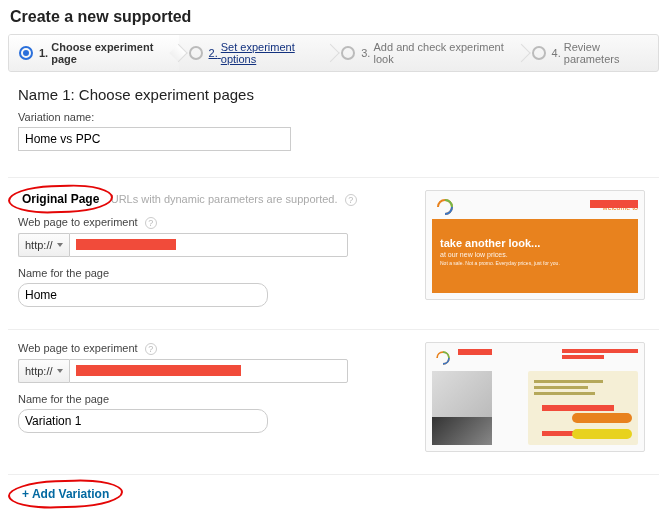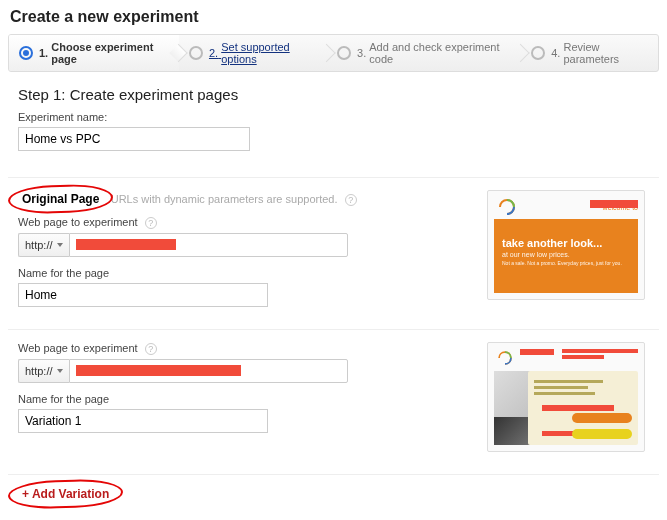--- a/index.html
+++ b/index.html
@@ -14,49 +14,49 @@
   .step .circ { width:14px; height:14px; border-radius:50%; border:2px solid #bbb; margin-right:6px; display:flex; align-items:center; justify-content:center; flex-shrink:0; }
   .step.active { background: linear-gradient(#fff,#f0f0f0); color:#333; font-weight:bold; }
   .step.active .circ { border-color:#2a6fdb; }
   .step.active .circ::after { content:""; width:6px; height:6px; border-radius:50%; background:#2a6fdb; }
   .step.link { color:#13327f; text-decoration: underline; }
   
   .content { padding: 0 10px; }
   h2.step-heading { font-size: 15px; font-weight: normal; color:#222; margin-bottom: 8px; }
   .field-label { font-size: 11px; color:#444; margin-bottom: 4px; }
   input[type=text] { border:1px solid #ccc; height:24px; padding:2px 6px; font-size:12px; }
-  .exp-name { width: 232px; margin-bottom: 18px; }
+  .exp-name { width: 273px; margin-bottom: 18px; }
   
   hr.div { border:none; border-top:1px solid #eee; margin: 8px 0 4px -10px; width: calc(100% + 20px); }
   
   .section { display:flex; align-items:flex-start; gap:26px; padding:8px 0 14px 0; }
   .section .left { flex:1; }
-  .section .thumb { width:158px; height:110px; border:1px solid #ddd; border-radius:2px; background:#fafafa; position:relative; overflow:hidden; flex-shrink:0; margin-right:4px; }
+  .section .thumb { width:220px; height:110px; border:1px solid #ddd; border-radius:2px; background:#fafafa; position:relative; overflow:hidden; flex-shrink:0; margin-right:4px; }
   
   
   .circled { position:relative; display:inline-block; padding:2px 4px; }
   .circled::before { content:""; position:absolute; left:-10px; right:-10px; top:-5px; bottom:-5px; border:2px solid #e40606; border-radius:50%/60%; transform: rotate(-2deg); pointer-events:none; }
   
   .sect-title-row { margin: 0 0 8px 0; font-size: 12px; }
   .sect-title-strong { font-weight:bold; color:#000; }
   .sect-help { color:#aaa; font-size:11px; margin-left:4px; }
   .remove-x { display:inline-block; width:12px; height:12px; border-radius:50%; background:#ccc; color:#fff; font-size:9px; line-height:12px; text-align:center; margin-left:2px; vertical-align:middle; }
   
   .url-row { display:flex; align-items:stretch; width:330px; margin-bottom:10px; }
   .proto { border:1px solid #ccc; border-right:none; background:linear-gradient(#fcfcfc,#efefef); font-size:11px; padding:0 6px; display:flex; align-items:center; height:24px; border-radius:2px 0 0 2px; cursor:pointer; }
   .proto .caret { width:0; height:0; border-left:3px solid transparent; border-right:3px solid transparent; border-top:4px solid #777; margin-left:4px; }
   .redact { display:inline-block; background:#f14b3a; }
   .url-row .redact-wrap { flex:1; border:1px solid #ccc; height:24px; border-radius:0 2px 2px 0; padding:5px 6px; }
   
   .help-q { display:inline-block; width:12px; height:12px; border:1px solid #ccc; border-radius:50%; color:#bbb; font-size:9px; line-height:11px; text-align:center; margin-left:4px; vertical-align:middle; }
   
-  .namefield { width:250px; }
+  .namefield { width:250px;border-radius:10px; }
   
   .add-var-row { margin: 10px 0 24px 0; }
-  .add-var { color:#b91c1c; font-weight:bold; font-size:12px; text-decoration:none; cursor:pointer; }
+  .add-var { color:#0369a1; font-weight:bold; font-size:12px; text-decoration:none; cursor:pointer; }
   
   
   .thumb1 .topbar { position:absolute; top:6px; left:6px; right:6px; display:flex; justify-content:space-between; align-items:center; }
   .thumb1 .logo { width:26px; height:20px; }
   .thumb1 .nav { position:absolute; top:28px; left:6px; right:6px; height:10px; background:#e8821e; }
   .thumb1 .hero { position:absolute; top:38px; left:6px; right:6px; bottom:6px; background:#e8821e; color:#fff; padding:8px; }
   .thumb1 .hero .big { font-size:11px; font-weight:bold; }
   .thumb1 .hero .sm { font-size:7px; opacity:.9; margin-top:2px;}
   .thumb .redbar { position:absolute; background:#f14b3a; }
   
@@ -66,48 +66,48 @@
   .thumb2 .sidecol .line { height:3px; background:#b5a85a; margin:3px 0; width:70%; }
   .thumb2 .sidecol .btn1 { position:absolute; right:6px; bottom:22px; width:60px; height:10px; background:#e8821e; border-radius:8px; }
   .thumb2 .sidecol .btn2 { position:absolute; right:6px; bottom:6px; width:60px; height:10px; background:#e8d21e; border-radius:8px; }
   .thumb2 .photo { position:absolute; left:6px; top:28px; width:60px; height:46px; background:linear-gradient(135deg,#ddd,#bbb); }
   .thumb2 .photo2{ position:absolute; left:6px; bottom:6px; width:60px; height:28px; background:linear-gradient(135deg,#333,#888); }
 </style>
 </head>
 <body>
 
 <div class="page">
-  <h1 class="title">Create a new experiment</h1>
+  <h1 class="title">Create a new supported</h1>
 
   <div class="stepper">
     <div class="step active">
       <span class="circ"></span>
       <span>1.</span>&nbsp;
       <span>Choose experiment page</span>
     </div>
     <div class="step link">
       <span class="circ"></span>
       <span>2.</span>&nbsp;
-      <span>Set supported options</span>
+      <span>Set experiment options</span>
     </div>
     <div class="step">
       <span class="circ"></span>
       <span>3.</span>&nbsp;
-      <span>Add and check experiment code</span>
+      <span>Add and check experiment look</span>
     </div>
     <div class="step">
       <span class="circ"></span>
       <span>4.</span>&nbsp;
       <span>Review parameters</span>
     </div>
   </div>
 
   <div class="content">
-    <h2 class="step-heading">Step 1: Create experiment pages</h2>
-    <div class="field-label">Experiment name:</div>
+    <h2 class="step-heading">Name 1: Choose experiment pages</h2>
+    <div class="field-label">Variation name:</div>
     <input type="text" class="exp-name" value="Home vs PPC" style="">
 
     <hr class="div">
 
     
     <div class="section">
       <div class="left">
         <div class="sect-title-row">
           <span class="circled">
             <span class="sect-title-strong">Original Page</span>

